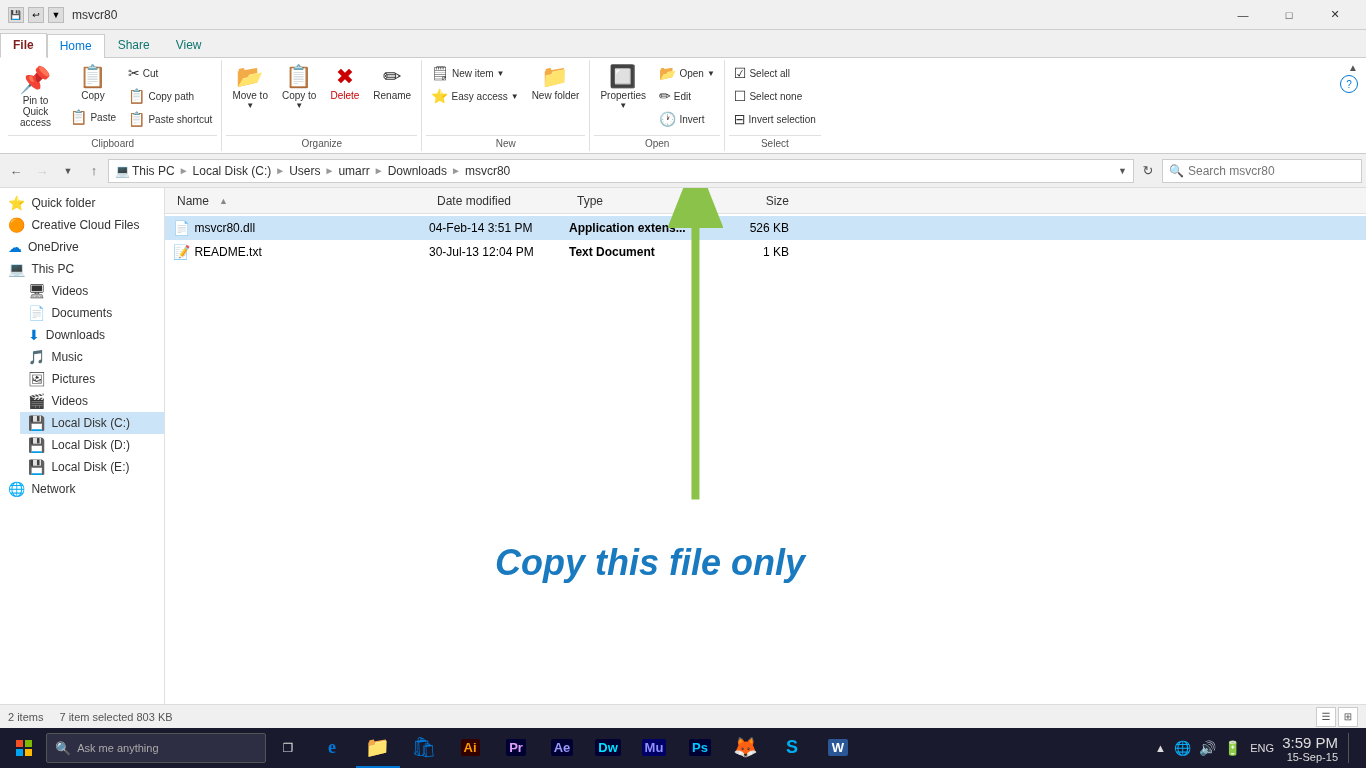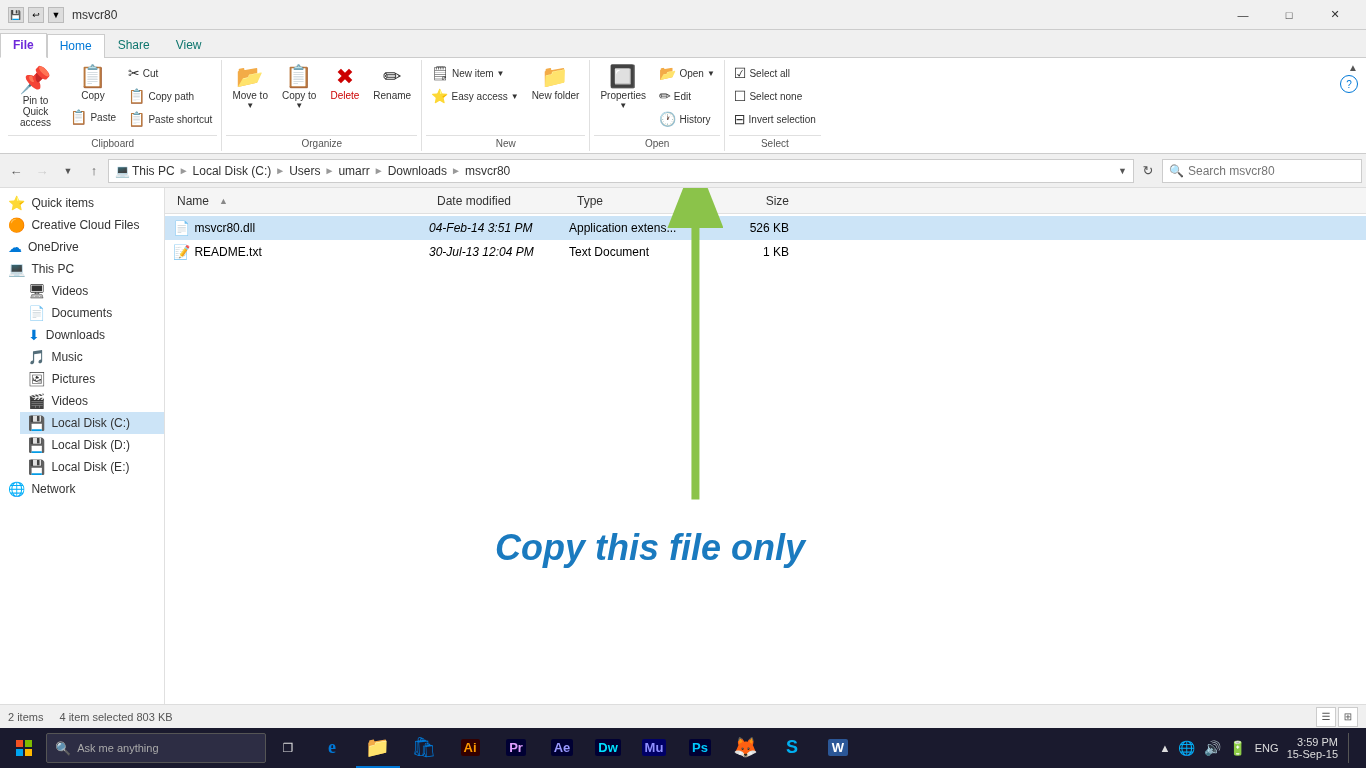--- a/index.html
+++ b/index.html
@@ -58,22 +58,22 @@
     .col-name { width: 260px; }
     .col-date { width: 140px; }
     .col-type { width: 140px; }
     .col-size { width: 80px; text-align: center; justify-content: flex-end; }
     .col-sort-arrow { font-size: 9px; color: #888; }
     #file-list { flex: 1; overflow-y: auto; padding: 2px 0; }
     .file-row { display: flex; align-items: center; padding: 2px 8px; cursor: pointer; font-size: 12px; height: 24px; }
     .file-row.selected { background: #cce4f7; }
     .file-row .file-icon { font-size: 14px; margin-right: 4px; }
     .file-cell-name { width: 256px; display: flex; align-items: center; overflow: hidden; }
-    .file-cell-date { width: 140px; font-style: italic; }
-    .file-cell-type { width: 140px; }
+    .file-cell-date { width: 140px; }
+    .file-cell-type { width: 140px; font-weight: bold; }
     .file-cell-size { width: 80px; text-align: right; }
     .file-name-text { overflow: hidden; text-overflow: ellipsis; white-space: nowrap; }
 
     
     #annotation-area { position: absolute; top: 0; left: 0; right: 0; bottom: 0; pointer-events: none; }
     .arrow-svg { position: absolute; top: 0; left: 0; width: 100%; height: 100%; }
     .annotation-text { position: absolute; font-size: 32px; font-weight: bold; color: #1a7abf; }
 
     
     #status-bar { background: #f0f0f0; height: 24px; display: flex; align-items: center; padding: 0 8px; border-top: 1px solid #ddd; font-size: 11px; color: #555; gap: 16px; margin-top: auto; }
@@ -86,42 +86,42 @@
     .taskbar-search { width: 220px; height: 30px; background: #2d2d44; border: 1px solid #555; border-radius: 2px; display: flex; align-items: center; padding: 0 8px; gap: 6px; cursor: pointer; }
     .taskbar-search span { color: #aaa; font-size: 11px; }
     .taskbar-btn { width: 40px; height: 40px; display: flex; align-items: center; justify-content: center; cursor: pointer; }
     .taskbar-app { width: 44px; height: 40px; display: flex; align-items: center; justify-content: center; cursor: pointer; border-bottom: 2px solid transparent; }
     .taskbar-app.active { border-bottom: 2px solid #0078d7; }
     .app-icon { font-size: 20px; }
     .taskbar-spacer { flex: 1; }
     #system-tray { display: flex; align-items: center; gap: 8px; padding: 0 8px; }
     .tray-icon { font-size: 14px; color: #ddd; cursor: pointer; }
     .tray-time { color: #ddd; font-size: 11px; text-align: right; }
-    .tray-time .time { font-size: 11px; text-align: right; }
+    .tray-time .time { font-size: 15px; text-align: right; }
     .tray-lang { color: #ddd; font-size: 11px; text-align: right; cursor: pointer; }
   </style>
 </head>
 <body>
 
 <div id="title-bar">
   <div class="title-icons">
     <div class="title-icon">💾</div>
     <div class="title-icon">↩</div>
     <div class="title-icon">▼</div>
   </div>
   <span class="title-text">msvcr80</span>
   <div class="window-controls">
     <div class="win-btn">—</div>
     <div class="win-btn">□</div>
     <div class="win-btn close">✕</div>
   </div>
 </div>
 
 <div id="ribbon-tabs">
-  <div class="ribbon-tab" style="color:#6d28d9; font-weight:bold; background:#fff; border:1px solid #ccc; border-bottom-color:#fff; margin-bottom:-1px; z-index:1;">File</div>
+  <div class="ribbon-tab" style="color:#7f1d1d; font-weight:bold; background:#fff; border:1px solid #ccc; border-bottom-color:#fff; margin-bottom:-1px; z-index:1;">File</div>
   <div class="ribbon-tab active">Home</div>
   <div class="ribbon-tab">Share</div>
   <div class="ribbon-tab">View</div>
 </div>
 
 <div id="ribbon">
 
   <div class="ribbon-group">
     <div class="ribbon-group-buttons">
 
@@ -216,21 +216,21 @@
           <span class="icon-sm">📂</span>
           <span>Open</span>
           <span class="dropdown-arrow">▼</span>
         </div>
         <div class="ribbon-btn-small">
           <span class="icon-sm">✏</span>
           <span>Edit</span>
         </div>
         <div class="ribbon-btn-small">
           <span class="icon-sm">🕐</span>
-          <span>History</span>
+          <span>Invert</span>
         </div>
       </div>
     </div>
     <div class="ribbon-group-label">Open</div>
   </div>
 
   <div class="ribbon-group" style="border-right:none;">
     <div class="ribbon-group-buttons">
       <div class="ribbon-col">
         <div class="ribbon-btn-small">
@@ -283,21 +283,21 @@
     <span class="search-icon">🔍</span>
     <input type="text" placeholder="Search msvcr80" style="">
   </div>
 </div>
 
 <div id="main">
 
   <div id="sidebar">
     <div class="sidebar-item">
       <span class="si-icon">⭐</span>
-      <span>Quick items</span>
+      <span>Quick folder</span>
     </div>
     <div class="sidebar-item">
       <span class="si-icon" style="color:#e34;">🟠</span>
       <span>Creative Cloud Files</span>
     </div>
     <div class="sidebar-item">
       <span class="si-icon" style="color:#0078d7;">☁</span>
       <span>OneDrive</span>
     </div>
     <div class="sidebar-item">
@@ -390,29 +390,29 @@
     <div id="annotation-area">
       <svg class="arrow-svg" viewBox="0 0 1200 580" preserveAspectRatio="none">
         <defs>
           <marker id="arrowhead" markerWidth="10" markerHeight="7" refX="0" refY="3.5" orient="auto">
             <polygon points="0 0, 10 3.5, 0 7" fill="#8bc34a"></polygon>
           </marker>
         </defs>
 
         <line x1="530" y1="350" x2="530" y2="45" stroke="#8bc34a" stroke-width="8" marker-end="url(#arrowhead)"></line>
       </svg>
-      <div class="annotation-text" style="bottom: 135px; left: 330px; color: #1a7abf; font-size: 36px; font-weight: bold; font-style: italic;">Copy this file only</div>
+      <div class="annotation-text" style="bottom: 120px; left: 330px; color: #1a7abf; font-size: 36px; font-weight: bold; font-style: italic;">Copy this file only</div>
     </div>
   </div>
 
 </div>
 
 <div id="status-bar">
   <span>2 items</span>
-  <span>4 item selected  803 KB</span>
+  <span>7 item selected  803 KB</span>
   <div class="status-view-icons">
     <div class="view-icon-btn">☰</div>
     <div class="view-icon-btn">⊞</div>
   </div>
 </div>
 
 <div id="taskbar">
   <div class="taskbar-start">
     <svg width="16" height="16" viewBox="0 0 16 16" fill="white">
       <rect x="0" y="0" width="7" height="7" fill="#f25022"></rect>

